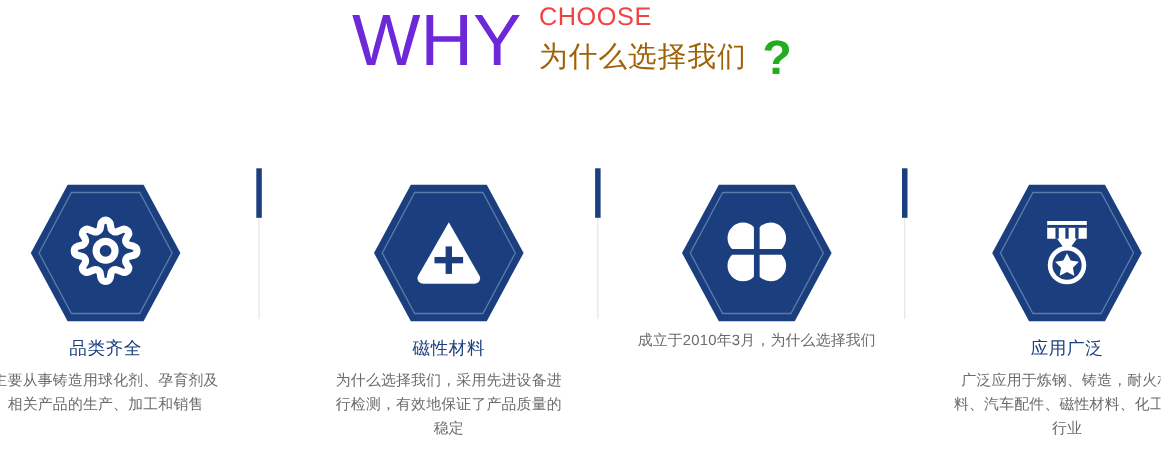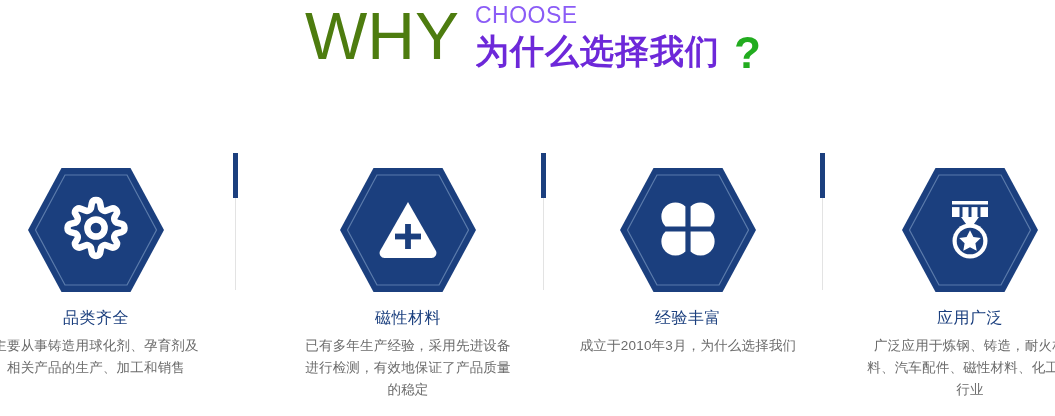--- a/index.html
+++ b/index.html
@@ -28,48 +28,49 @@
     position: absolute;
     left: 305px;
     top: 0;
     display: flex;
     align-items: flex-start;
   }
   .why {
     font-size: 66px;
     line-height: 72px;
     font-weight: 400;
-    color: #4d7c0f;
+    color: #6d28d9;
     letter-spacing: 0px;
     font-family: "Liberation Sans", "DejaVu Sans", sans-serif;
+    margin-left: 15px;
   }
   .why-right {
     display: flex;
     flex-direction: column;
     margin-left: 16px;
     padding-top: 3px;
   }
   .choose {
     font-size: 23px;
     line-height: 25px;
-    color: #8b5cf6;
+    color: #ef4444;
     letter-spacing: 0.5px;
     font-weight: 400;
   }
   .cn-line {
     display: flex;
     align-items: center;
     margin-top: 3px;
   }
   .cn-title {
-    font-size: 34px;
+    font-size: 26px;
     line-height: 36px;
-    color: #6d28d9;
+    color: #a16207;
     letter-spacing: 1px;
-    font-weight: 700;
+    font-weight: 400;
   }
   .qmark {
     font-size: 44px;
     line-height: 40px;
     color: #22ac1f;
     font-weight: 700;
     margin-left: 14px;
     position: relative;
     top: 2px;
   }
@@ -182,37 +183,36 @@
         <polygon points="34.5,1 103.5,1 137,63 103.5,125 34.5,125 1,63" fill="#1b3f7e"></polygon>
         <polygon points="38,8 100,8 129.5,63 100,118 38,118 8.5,63" fill="none" stroke="#5b7bab" stroke-width="1.2"></polygon>
         <g transform="translate(69,62)">
           <path d="M 0,-27 L 28,22 A 5,5 0 0 1 23.5,29 L -23.5,29 A 5,5 0 0 1 -28,22 Z" fill="#ffffff"></path>
           <rect x="-2.9" y="-5" width="5.8" height="25" fill="#1b3f7e"></rect>
           <rect x="-13" y="4.6" width="26" height="5.8" fill="#1b3f7e"></rect>
         </g>
       </svg>
     </div>
     <div class="col-title">磁性材料</div>
-    <div class="col-body">已有多年生产经验，采用先进设备进行检测，有效地保证了产品质量的稳定</div>
+    <div class="col-body">为什么选择我们，采用先进设备进行检测，有效地保证了产品质量的稳定</div>
   </div>
 
   <div class="col col-3">
     <div class="hexwrap">
       <svg width="138" height="126" viewBox="0 0 138 126">
         <polygon points="34.5,1 103.5,1 137,63 103.5,125 34.5,125 1,63" fill="#1b3f7e"></polygon>
         <polygon points="38,8 100,8 129.5,63 100,118 38,118 8.5,63" fill="none" stroke="#5b7bab" stroke-width="1.2"></polygon>
         <g transform="translate(69,62)" fill="#ffffff">
           <path d="M -2.6,-2.6 L -2.6,-22.5 A 11.5,11.5 0 1 0 -22.5,-2.6 Z"></path>
           <path d="M 2.6,-2.6 L 22.5,-2.6 A 11.5,11.5 0 1 0 2.6,-22.5 Z"></path>
           <path d="M -2.6,2.6 L -22.5,2.6 A 11.5,11.5 0 1 0 -2.6,22.5 Z"></path>
           <path d="M 2.6,2.6 L 2.6,22.5 A 11.5,11.5 0 1 0 22.5,2.6 Z"></path>
         </g>
       </svg>
     </div>
-    <div class="col-title">经验丰富</div>
     <div class="col-body">成立于2010年3月，为什么选择我们</div>
   </div>
 
   <div class="col col-4">
     <div class="hexwrap">
       <svg width="138" height="126" viewBox="0 0 138 126">
         <polygon points="34.5,1 103.5,1 137,63 103.5,125 34.5,125 1,63" fill="#1b3f7e"></polygon>
         <polygon points="38,8 100,8 129.5,63 100,118 38,118 8.5,63" fill="none" stroke="#5b7bab" stroke-width="1.2"></polygon>
         <g transform="translate(69,62)">
 

